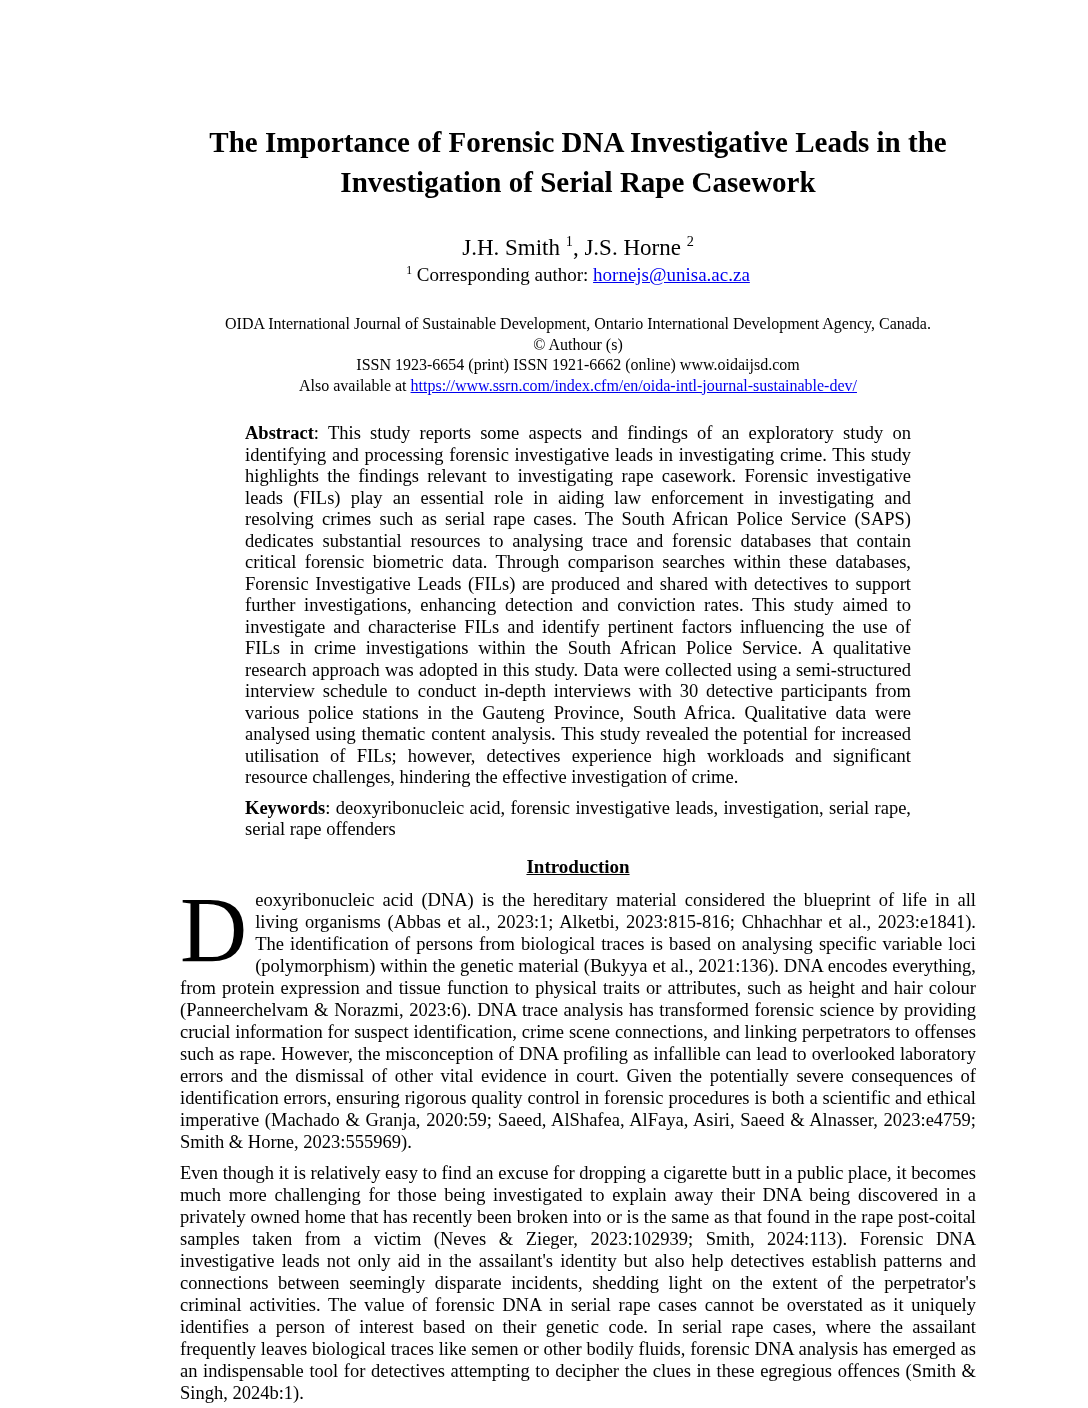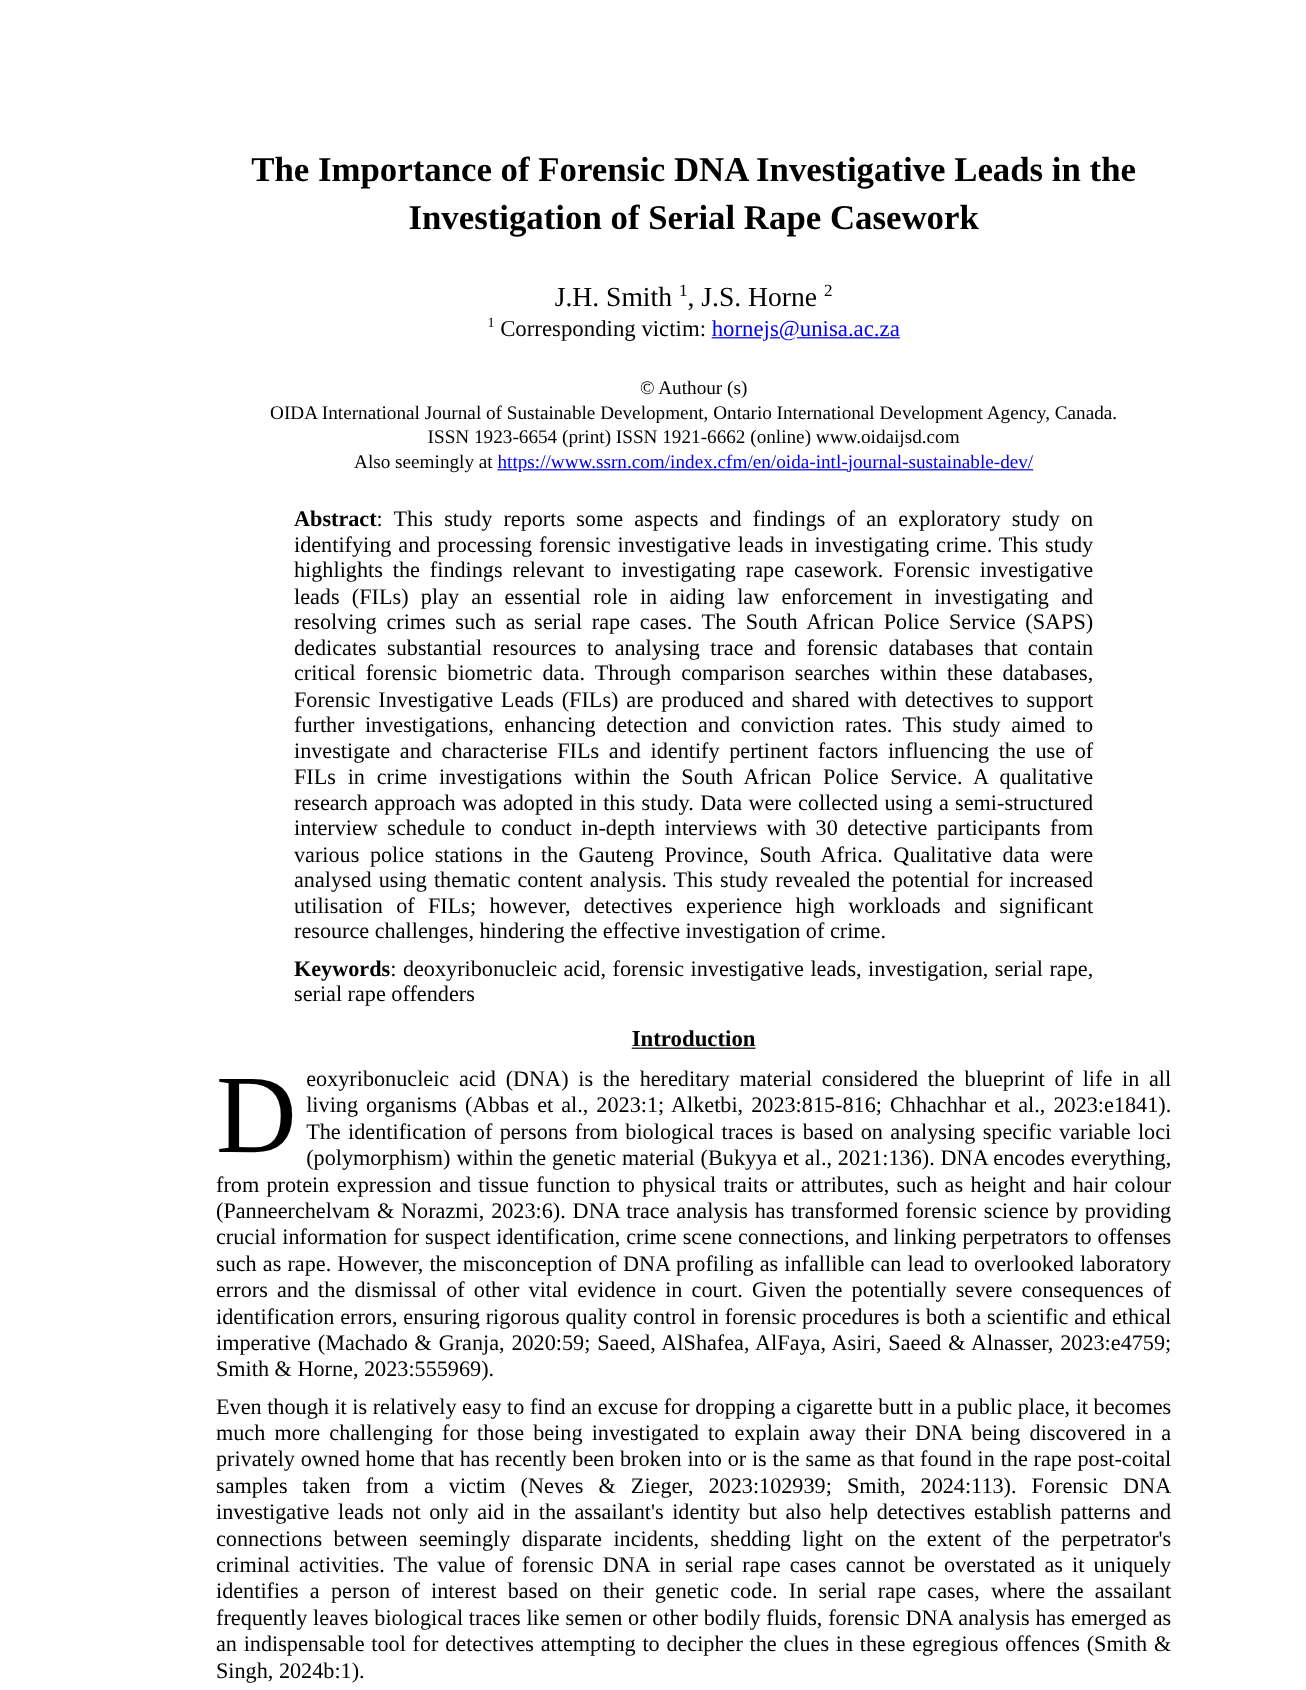--- a/index.html
+++ b/index.html
@@ -101,28 +101,28 @@
 <div class="page">
 
   <h1 class="title">The Importance of Forensic DNA Investigative Leads in the Investigation of Serial Rape Casework</h1>
 
   <div class="authors-line">
     <span>J.H. Smith </span><sup>1</sup><span>, </span><span>J.S. Horne </span><sup>2</sup>
   </div>
 
 
   <p class="corresponding-line">
-    <sup>1</sup><span> Corresponding victim: </span><a href="#">hornejs@unisa.ac.za</a>
+    <sup>1</sup><span> Corresponding author: </span><a href="#">hornejs@unisa.ac.za</a>
   </p>
 
   <div class="imprint">
+    <div>OIDA International Journal of Sustainable Development, Ontario International Development Agency, Canada.</div>
     <div>© Authour (s)</div>
-    <div>OIDA International Journal of Sustainable Development, Ontario International Development Agency, Canada.</div>
     <div>ISSN 1923-6654 (print) ISSN 1921-6662 (online) www.oidaijsd.com</div>
-    <div><span>Also seemingly at </span><a href="#">https://www.ssrn.com/index.cfm/en/oida-intl-journal-sustainable-dev/</a></div>
+    <div><span>Also available at </span><a href="#">https://www.ssrn.com/index.cfm/en/oida-intl-journal-sustainable-dev/</a></div>
   </div>
 
   <p class="abstract-para">
     <span class="bold">Abstract</span><span>: This study reports some aspects and findings of an exploratory study on identifying and processing forensic investigative leads in investigating crime. This study highlights the findings relevant to investigating rape casework. Forensic investigative leads (FILs) play an essential role in aiding law enforcement in investigating and resolving crimes such as serial rape cases. The South African Police Service (SAPS) dedicates substantial resources to analysing trace and forensic databases that contain critical forensic biometric data. Through comparison searches within these databases, Forensic Investigative Leads (FILs) are produced and shared with detectives to support further investigations, enhancing detection and conviction rates. This study aimed to investigate and characterise FILs and identify pertinent factors influencing the use of FILs in crime investigations within the South African Police Service. A qualitative research approach was adopted in this study. Data were collected using a semi-structured interview schedule to conduct in-depth interviews with 30 detective participants from various police stations in the Gauteng Province, South Africa. Qualitative data were analysed using thematic content analysis. This study revealed the potential for increased utilisation of FILs; however, detectives experience high workloads and significant resource challenges, hindering the effective investigation of crime.</span>
   </p>
 
   <p class="keywords-para">
     <span class="bold">Keywords</span><span>: deoxyribonucleic acid, forensic investigative leads, investigation, serial rape, serial rape offenders</span>
   </p>
 

